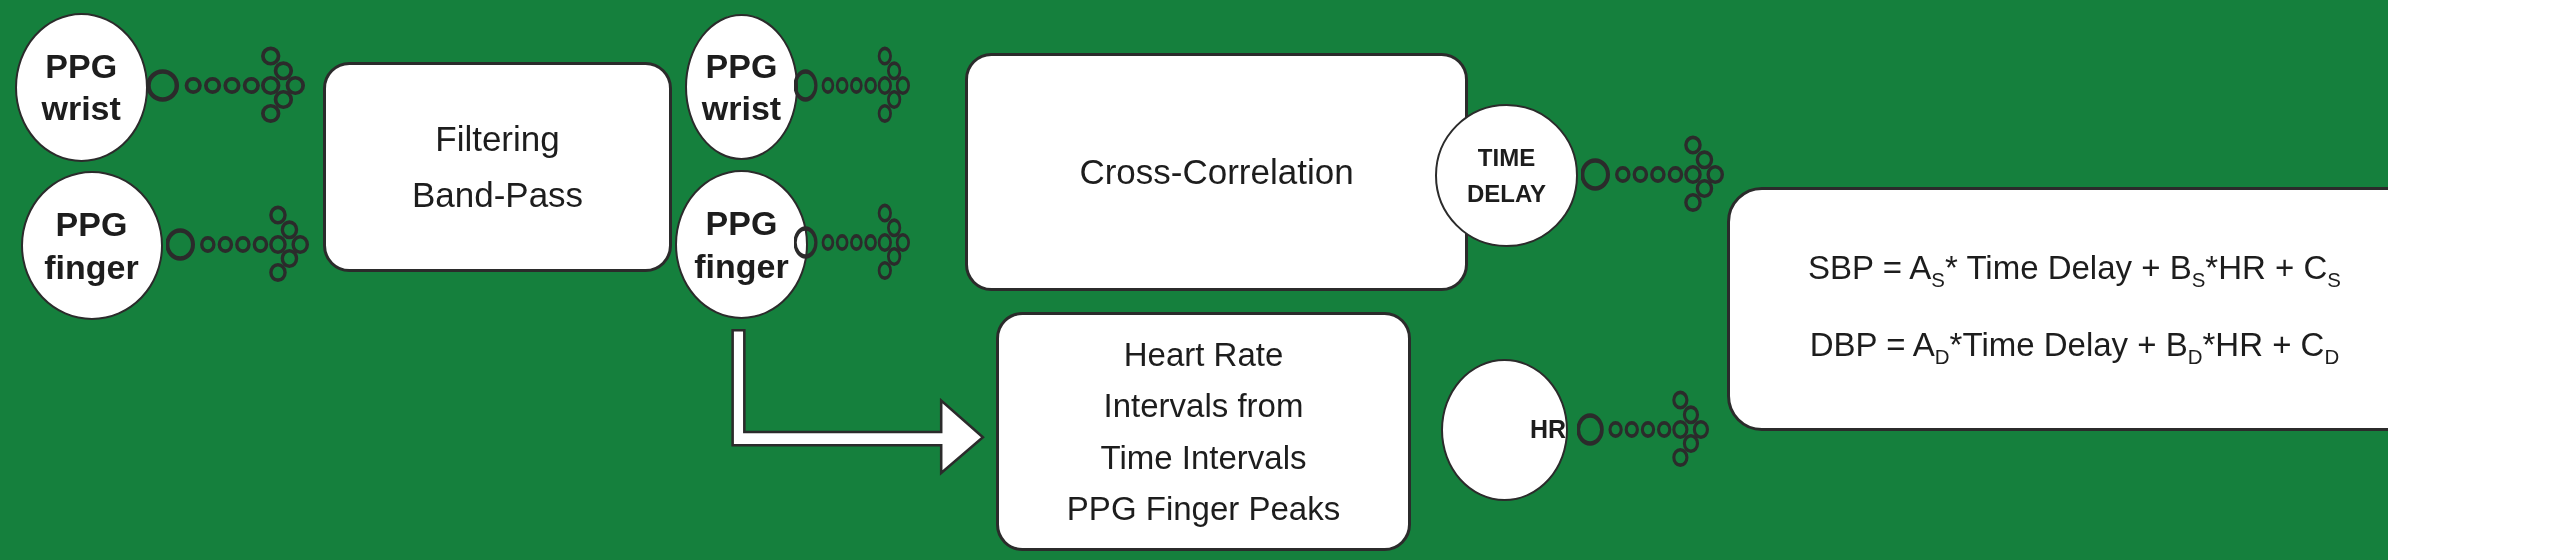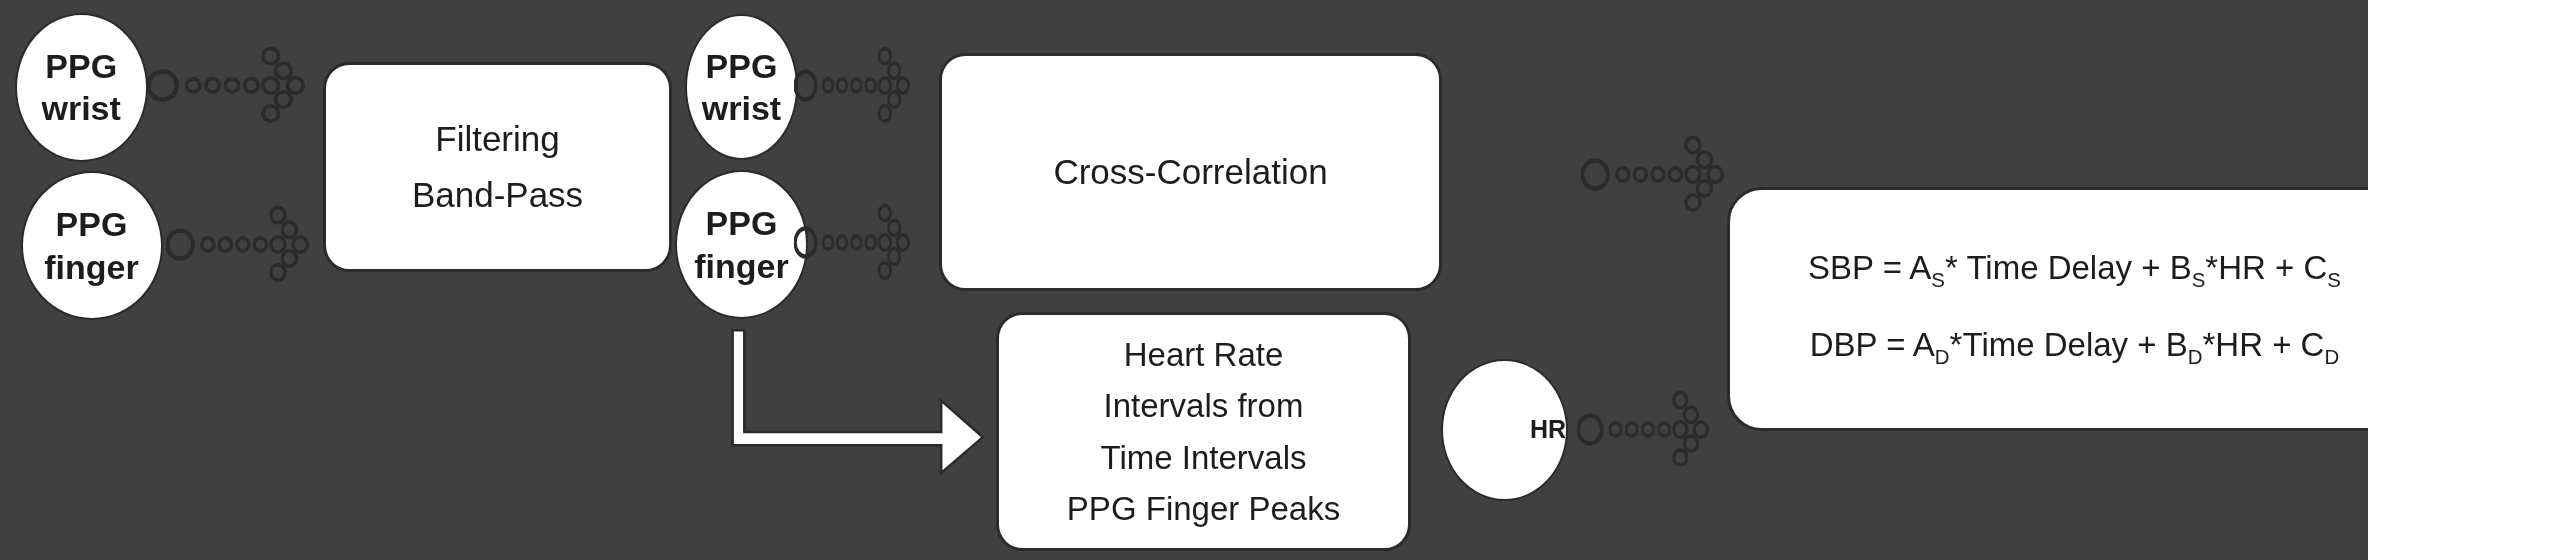--- a/index.html
+++ b/index.html
@@ -1,17 +1,17 @@
 <!DOCTYPE html>
 <html style="font-size:11.7px"><head>
 <meta charset="utf-8">
 <style>
   html,body{margin:0;padding:0;background:#ffffff;}
   body{width:2576px;height:560px;font-family:"Liberation Sans",sans-serif;}
-  .canvas{position:relative;width:2368px;height:560px;background:#404040;overflow:hidden;color:#1d1d1d;}
+  .canvas{position:relative;width:2368px;height:560px;background:#15803d;overflow:hidden;color:#1d1d1d;padding-left:20px;}
 
   
   .node{
     position:absolute;border:2.9px solid #2b2b2b;border-radius:50%;
     background:#fff;display:flex;flex-direction:column;align-items:center;justify-content:center;
     text-align:center;font-weight:bold;color:#1d1d1d;
   }
   .node div{line-height:1.25;}
   #n-wrist1{left:14.7px;top:12.5px;width:129px;height:145px;font-size:34px;}
   #n-finger1{left:20.5px;top:171px;width:138px;height:145px;font-size:34px;}
@@ -22,21 +22,21 @@
   #n-hr{left:1441px;top:359px;width:123px;height:138px;font-size:25px;align-items:flex-end;}
 
   
   .box{
     position:absolute;border:3.7px solid #2b2b2b;border-radius:26.4px;background:#fff;
     display:flex;flex-direction:column;align-items:center;justify-content:center;
     text-align:center;color:#1d1d1d;
   }
   #b-bandpass{left:323px;top:62px;width:343px;height:204px;font-size:35px;}
   #b-bandpass div{line-height:1.6;}
-  #b-crosscorr{left:939px;top:53px;width:497px;height:232px;font-size:35px;}
+  #b-crosscorr{left:965px;top:53px;width:497px;height:232px;font-size:35px;}
   #b-heartrate{left:996px;top:312px;width:409px;height:233px;font-size:33px;}
   #b-heartrate div{line-height:1.55;}
   #b-equation{left:1727px;top:187px;width:689px;height:238px;font-size:33px;border-radius:35px;}
   .eqline{line-height:1.0;margin:19px 29px;white-space:nowrap;text-align:right;}
   .eqline sub{font-size:0.62em;}
 
   
   .trail{position:absolute;overflow:visible;}
   #t1{left:147px;top:45px;width:158px;height:81px;}
   #t2{left:166px;top:204px;width:143px;height:81px;}
@@ -109,20 +109,24 @@
       <use href="#dotarrow"></use>
     </svg>
   <svg class="trail" id="t4" viewBox="0 0 212 110" preserveAspectRatio="none">
       <use href="#dotarrow"></use>
     </svg>
 
   <div class="box" id="b-crosscorr">
     <div>Cross-Correlation</div>
   </div>
 
+  <div class="node" id="n-timedelay">
+    <div>TIME</div>
+    <div>DELAY</div>
+  </div>
   <svg class="trail" id="t5" viewBox="0 0 212 110" preserveAspectRatio="none">
       <use href="#dotarrow"></use>
     </svg>
 
   <svg id="elbow" viewBox="0 0 380 220">
     <path d="M 18,10 L 18,167 L 303,167 L 303,205 L 360,156 L 303,106 L 303,149 L 34,149 L 34,10 Z" fill="#ffffff" stroke="#2b2b2b" stroke-width="3.5" stroke-linejoin="miter"></path>
   </svg>
 
   <div class="box" id="b-heartrate">
     <div>Heart Rate</div>

